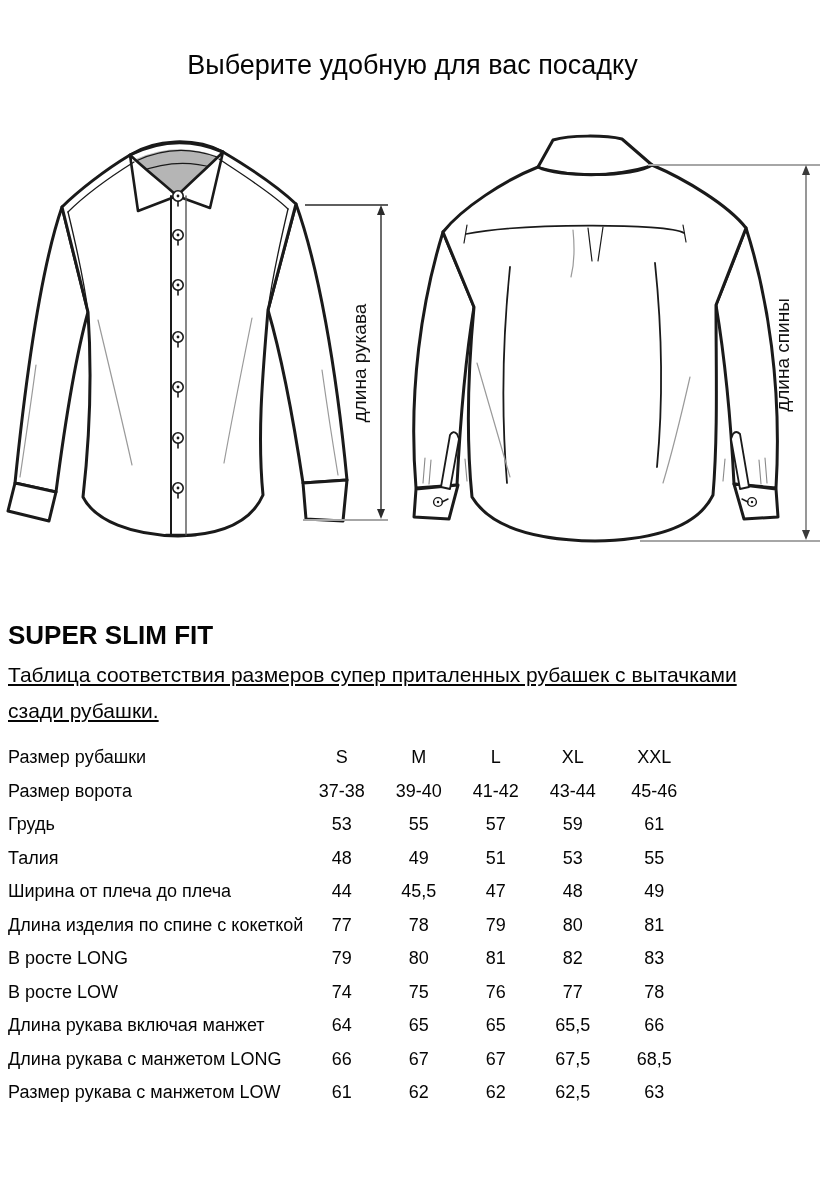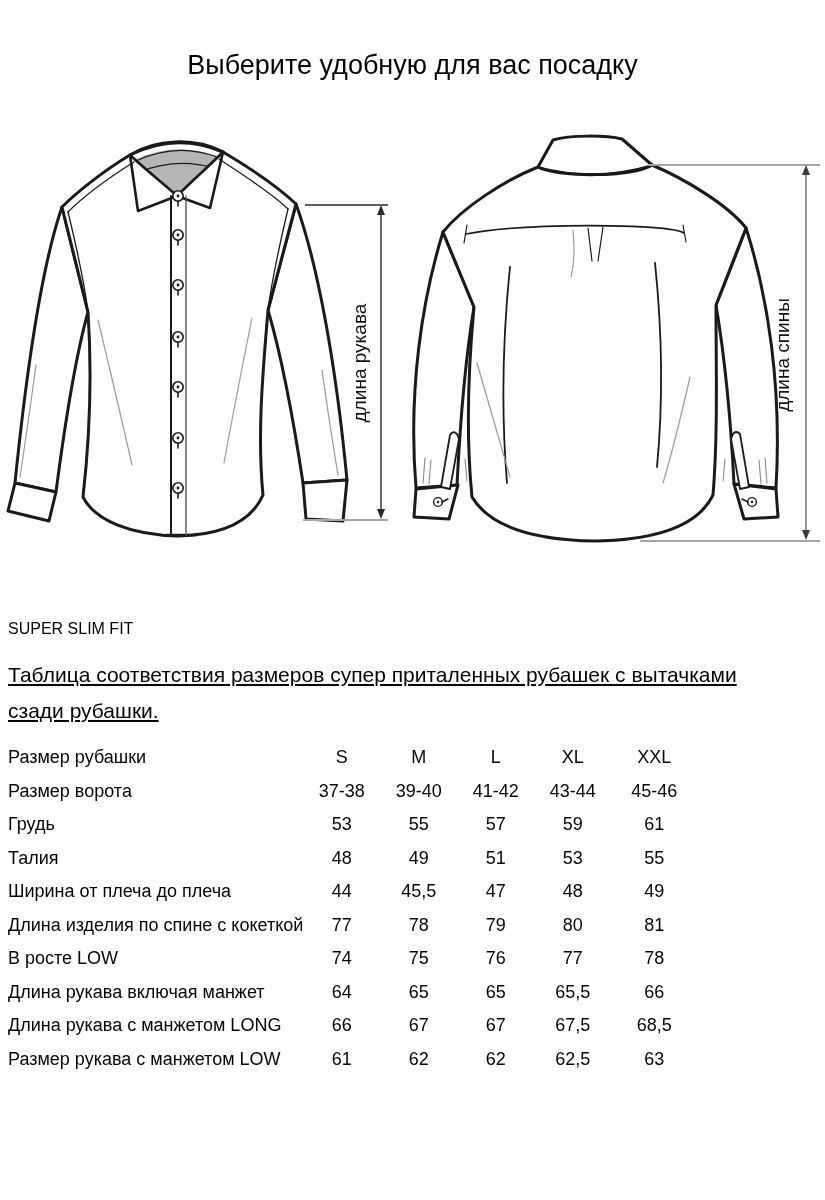--- a/index.html
+++ b/index.html
@@ -1,21 +1,21 @@
 <!DOCTYPE html>
 <html><head>
 <meta charset="utf-8">
 <style>
   html,body{margin:0;padding:0;background:#fff;}
   .page{position:relative;width:825px;height:1200px;background:#fff;overflow:hidden;
         font-family:"Liberation Sans","DejaVu Sans",sans-serif;color:#000;}
   .title{position:absolute;top:50px;left:0;width:825px;text-align:center;
          font-size:27px;letter-spacing:0px;color:#050505;}
   .diagram{position:absolute;top:115px;left:0;}
-  .fit-heading{position:absolute;top:620px;left:8px;font-size:16px;font-weight:normal;color:#050505;}
+  .fit-heading{position:absolute;top:620px;left:8px;font-size:26px;font-weight:bold;color:#050505;}
   .fit-desc{position:absolute;top:657px;left:8px;font-size:21px;color:#050505;line-height:36px;text-decoration:underline;}
   table.sizes{position:absolute;top:741px;left:8px;border-collapse:collapse;font-size:18px;color:#050505;}
   table.sizes td{height:33.5px;padding:0;vertical-align:middle;white-space:nowrap;}
   table.sizes td.rowlabel{width:272px;text-align:left;}
   table.sizes td.val{width:77px;text-align:center;}
   table.sizes td.val.last{width:86px;}
   svg text{font-family:"Liberation Sans","DejaVu Sans",sans-serif;}
 </style>
 </head>
 <body>
@@ -239,20 +239,28 @@
         </tr>
         <tr>
           <td class="rowlabel">Длина изделия по спине с кокеткой</td>
           <td class="val">77</td>
           <td class="val">78</td>
           <td class="val">79</td>
           <td class="val">80</td>
           <td class="val last">81</td>
         </tr>
         <tr>
+          <td class="rowlabel">В росте LONG</td>
+          <td class="val">79</td>
+          <td class="val">80</td>
+          <td class="val">81</td>
+          <td class="val">82</td>
+          <td class="val last">83</td>
+        </tr>
+        <tr>
           <td class="rowlabel">В росте LOW</td>
           <td class="val">74</td>
           <td class="val">75</td>
           <td class="val">76</td>
           <td class="val">77</td>
           <td class="val last">78</td>
         </tr>
         <tr>
           <td class="rowlabel">Длина рукава включая манжет</td>
           <td class="val">64</td>

